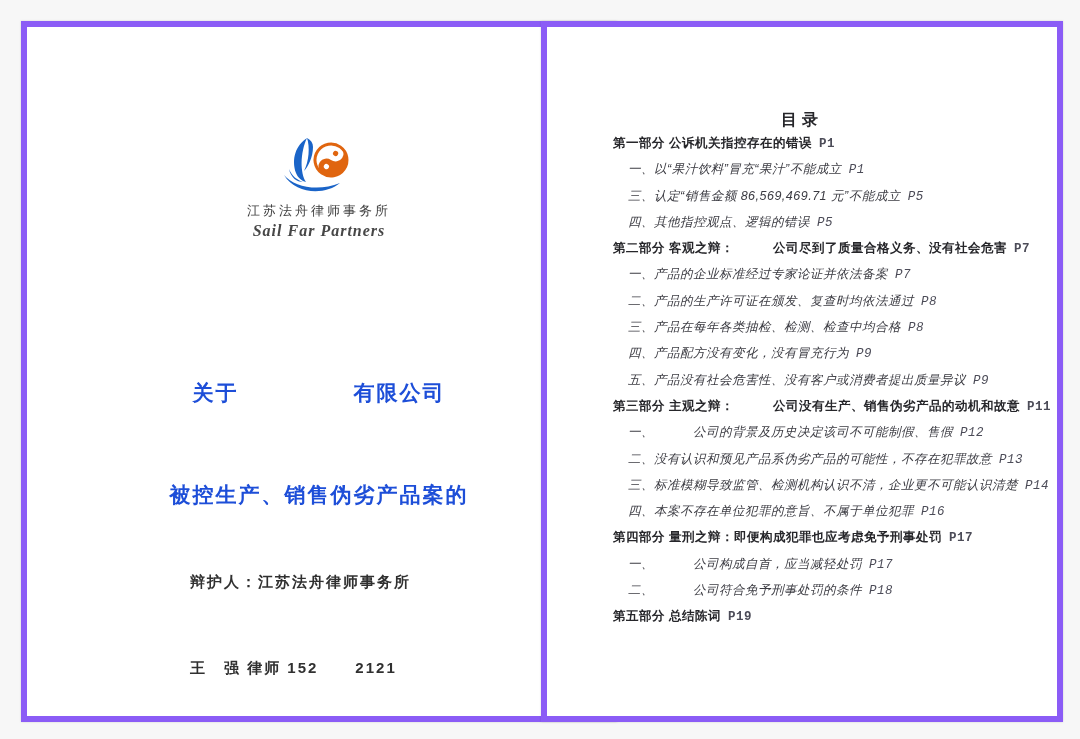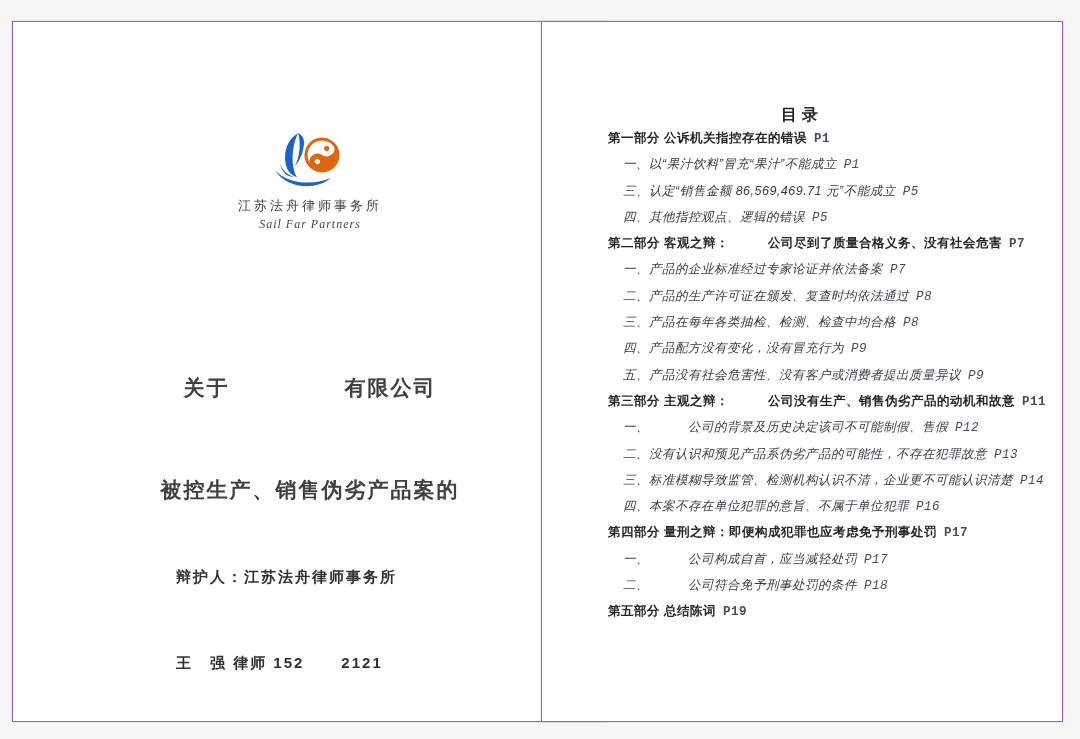--- a/index.html
+++ b/index.html
@@ -8,44 +8,44 @@
     background:#f7f7f7;
     font-family:"Liberation Sans", sans-serif;
     position:relative;
     overflow:hidden;
   }
   .page {
     position:absolute;
     top:21px;
     height:701px;
     background:#ffffff;
-    border:1px solid #8b5cf6;
+    border:6px solid #8b5cf6;
     box-shadow:0 0 2px rgba(0,0,0,.15);
   }
-  .page-left  { left:12px;  width:596px; }
+  .page-left  { left:21px;  width:596px; }
   .page-right { left:541px; width:522px; }
 
   
   .logo-block { position:absolute; top:108px; left:0; right:0; text-align:center; }
   .logo-svg { display:inline-block; }
   .firm-cn {
     margin-top:3px;
     font-family:"Liberation Serif", serif;
     font-size:13px; letter-spacing:3px; color:#3d3d3d;
   }
   .firm-en {
     margin-top:2px;
     font-family:"Liberation Serif", serif;
-    font-style:italic; font-weight:normal;
-    font-size:12px; letter-spacing:1px; color:#474747;
+    font-style:italic; font-weight:bold;
+    font-size:16px; letter-spacing:1px; color:#474747;
   }
   .title-block {
     position:absolute; top:281px; left:0; right:0;
     text-align:center;
-    font-size:21px; font-weight:bold; color:#404040;
+    font-size:21px; font-weight:bold; color:#1d4ed8;
     line-height:34px; letter-spacing:2px;
     white-space:pre-wrap;
   }
   .info-block {
     position:absolute; top:484px; left:163px;
     font-size:15px; font-weight:bold; color:#303030;
     line-height:28.5px; letter-spacing:2px;
     white-space:pre-wrap;
   }
 

